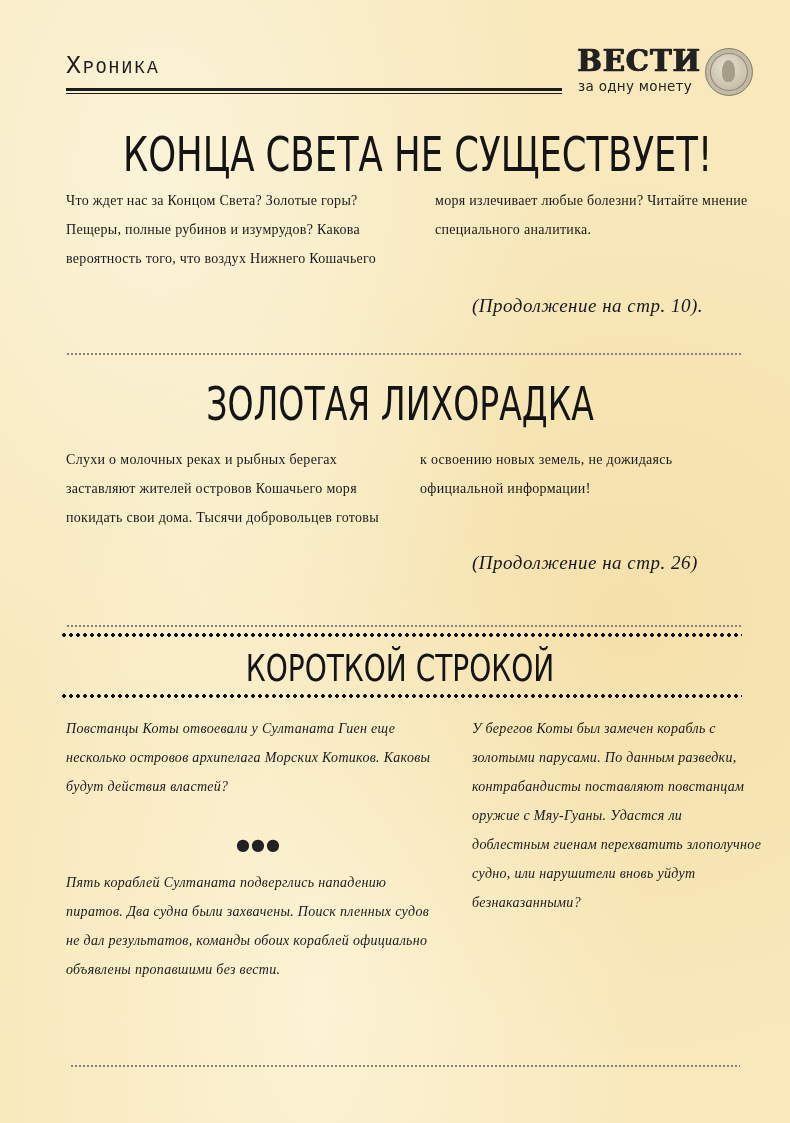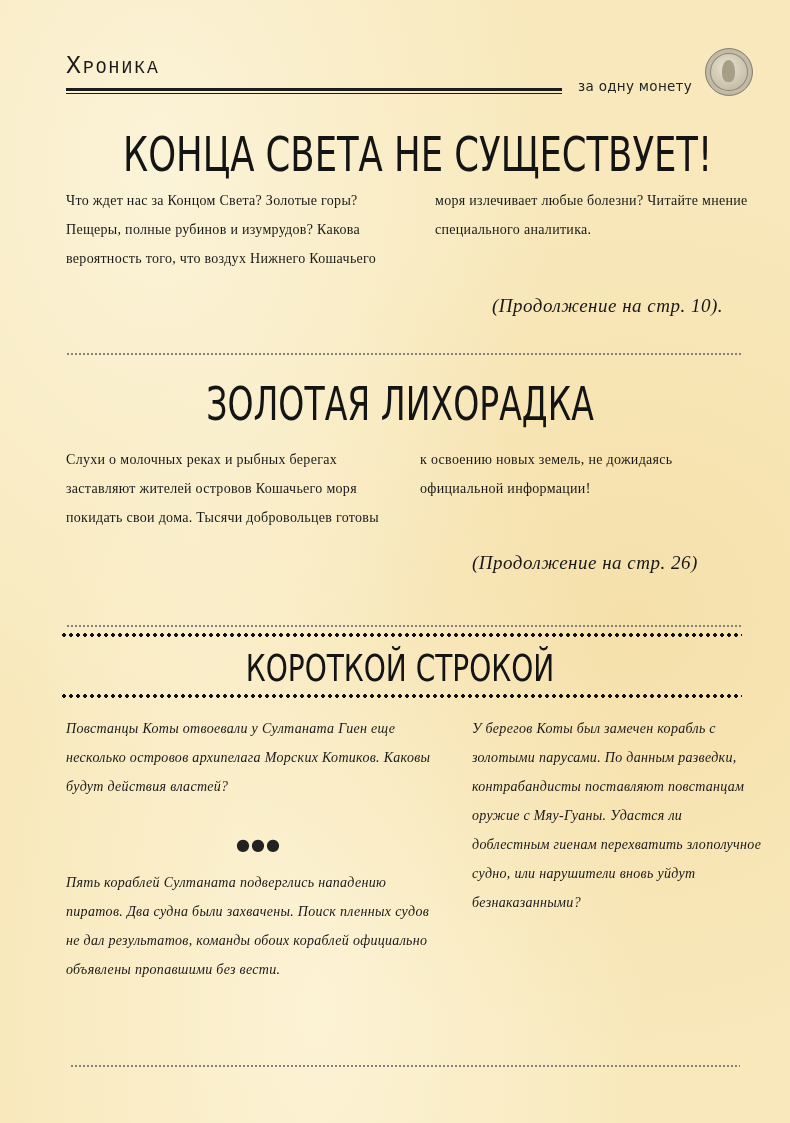--- a/index.html
+++ b/index.html
@@ -74,21 +74,21 @@
     }
     .col p { margin: 0; }
     .italic { font-style: italic; }
     .cont {
       font-family: "Liberation Serif", serif; font-style: italic;
       font-size: 19px; letter-spacing: 0.5px; color: #181818;
     }
 
     .a1-left { left: 66px; top: 186px; width: 330px; }
     .a1-right { left: 435px; top: 186px; width: 325px; }
-    .a1-cont { left: 492px; top: 295px; }
+    .a1-cont { left: 472px; top: 295px; }
 
     .a2-left { left: 66px; top: 445px; width: 330px; }
     .a2-right { left: 420px; top: 445px; width: 325px; }
     .a2-cont { left: 472px; top: 552px; }
 
     .a3-left { left: 66px; top: 714px; width: 370px; }
     .a3-right { left: 472px; top: 714px; width: 290px; }
     .a3-left2 { left: 66px; top: 868px; width: 370px; }
 
     .dots-sep {
@@ -117,20 +117,21 @@
     }
     .dotted-1 { left: 62px; top: 633px; width: 680px; }
     .dotted-2 { left: 62px; top: 694px; width: 680px; }
   </style>
 </head>
 <body>
 
 <div class="abs section-label">Хроника</div>
 <div class="abs header-rule"></div>
 <div class="abs logo">
+  <div class="logo-title">ВЕСТИ</div>
   <div class="logo-sub">за одну монету</div>
   <div class="coin"></div>
 </div>
 
 <div class="abs headline h1">КОНЦА СВЕТА НЕ СУЩЕСТВУЕТ!</div>
 <div class="abs col a1-left">
   <p>Что ждет нас за Концом Света? Золотые горы? Пещеры, полные рубинов и изумрудов? Какова вероятность того, что воздух Нижнего Кошачьего</p>
 </div>
 <div class="abs col a1-right">
   <p>моря излечивает любые болезни? Читайте мнение специального аналитика.</p>

